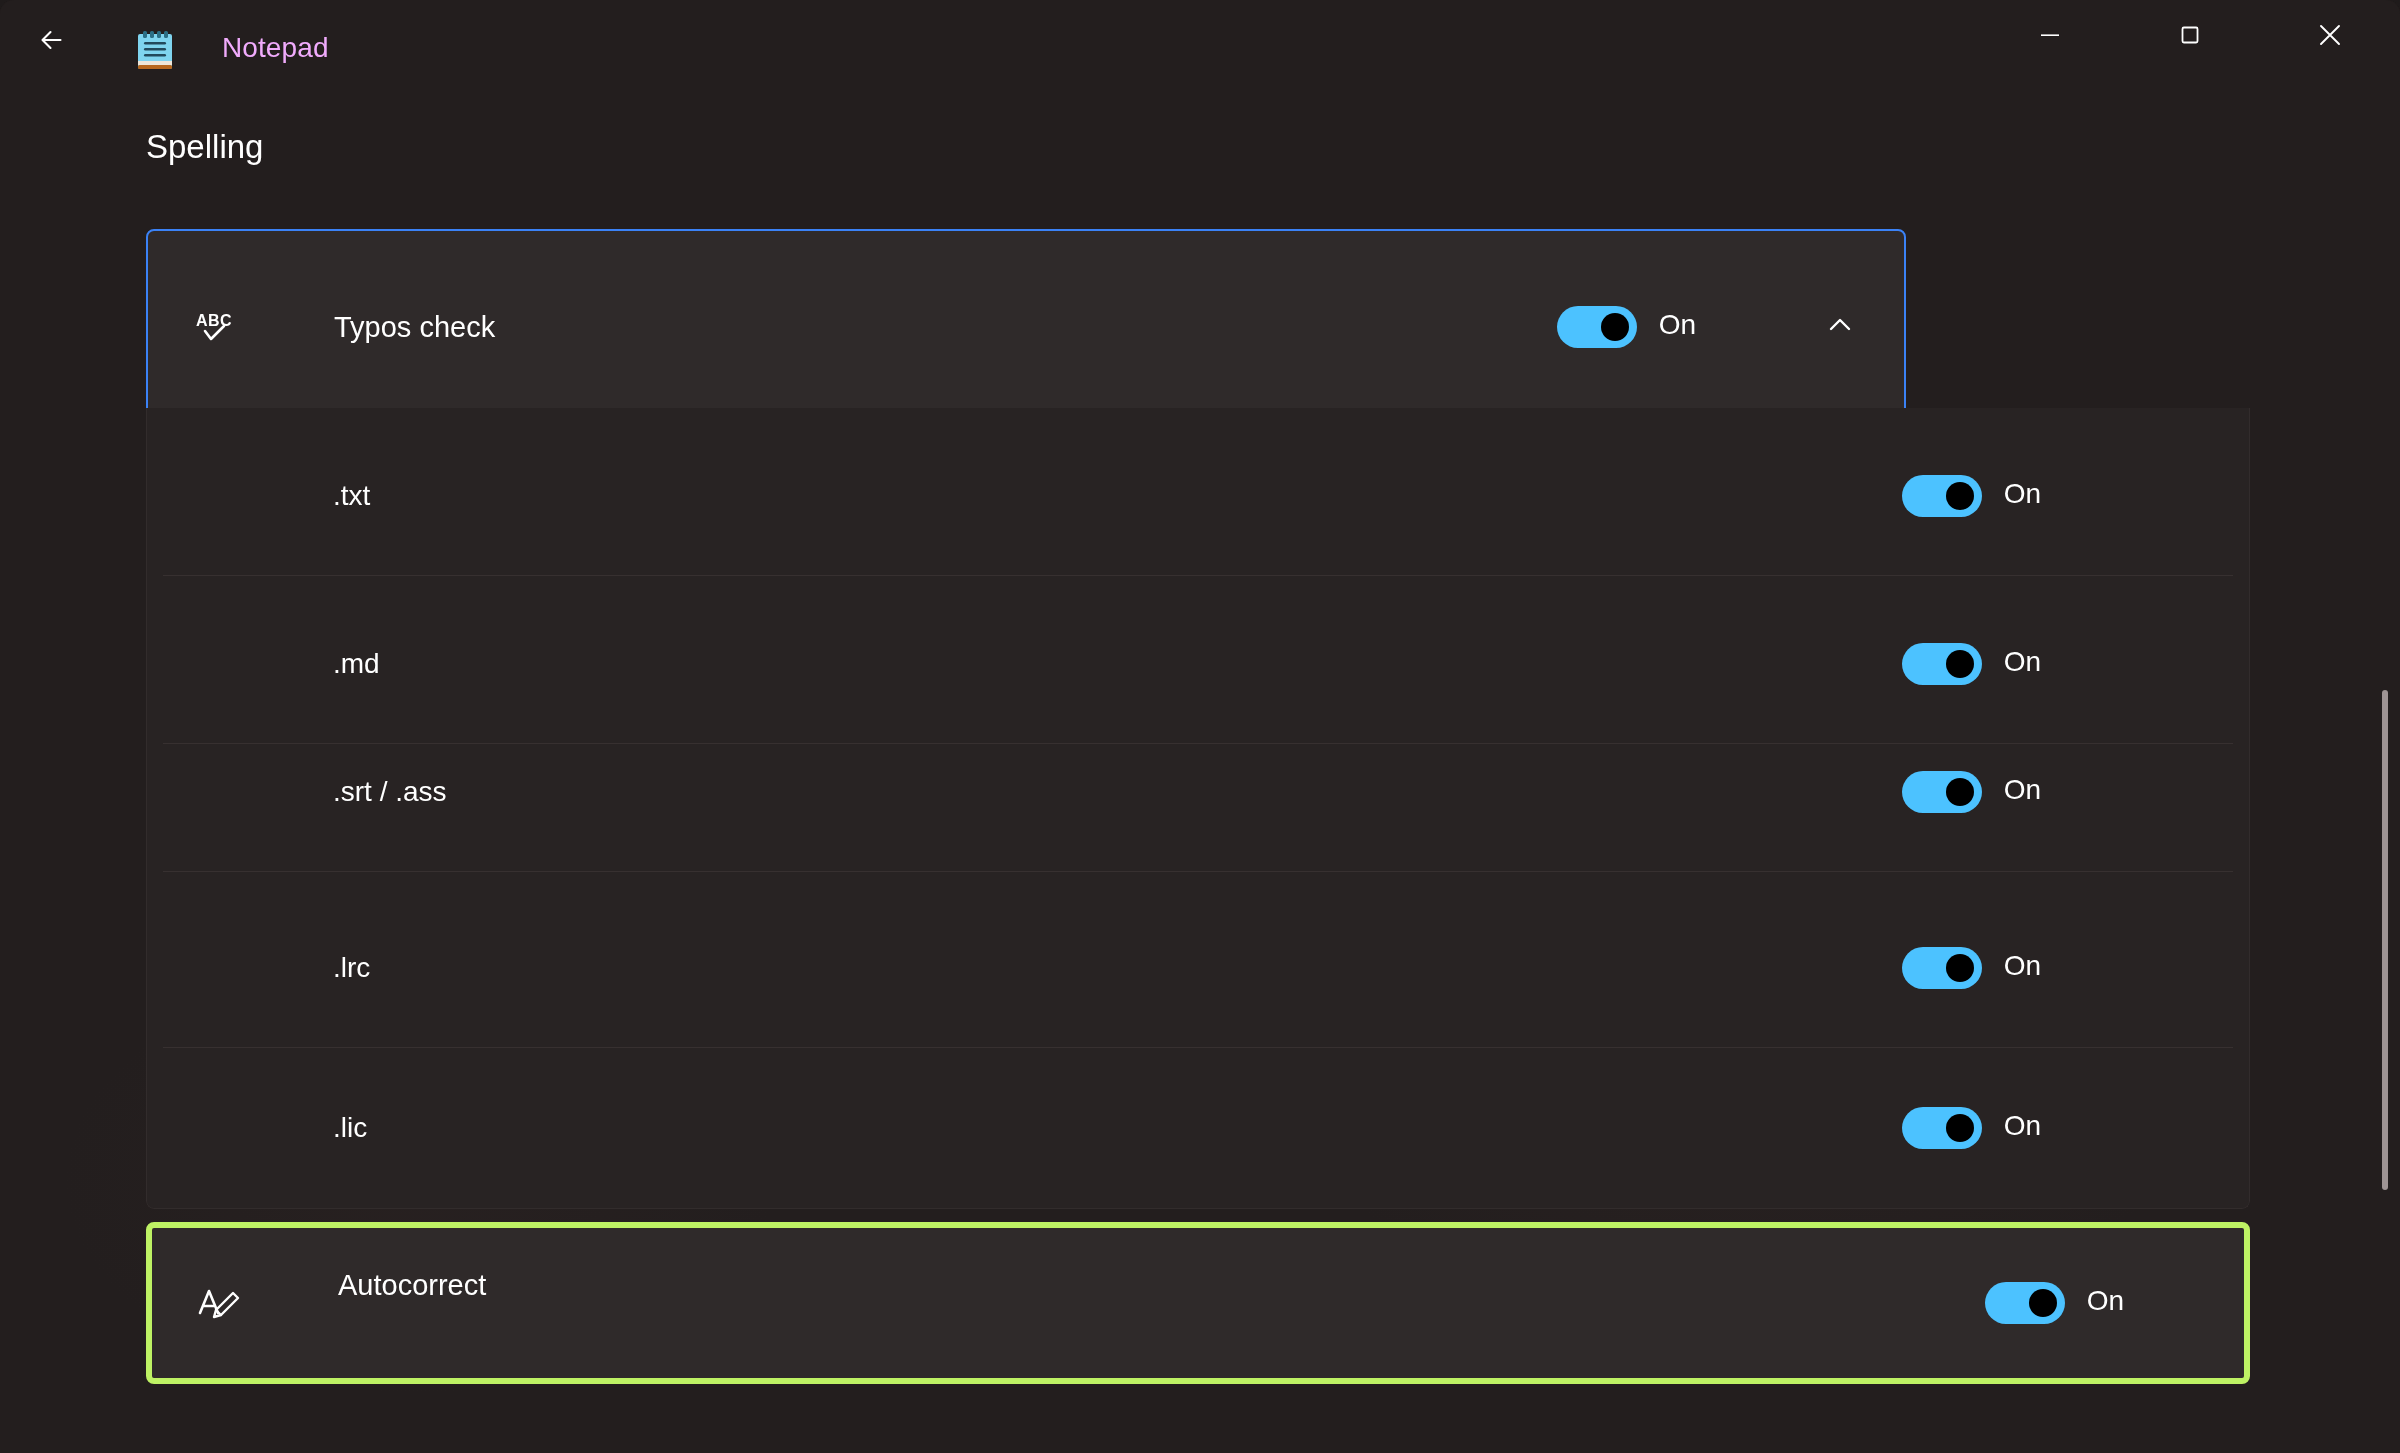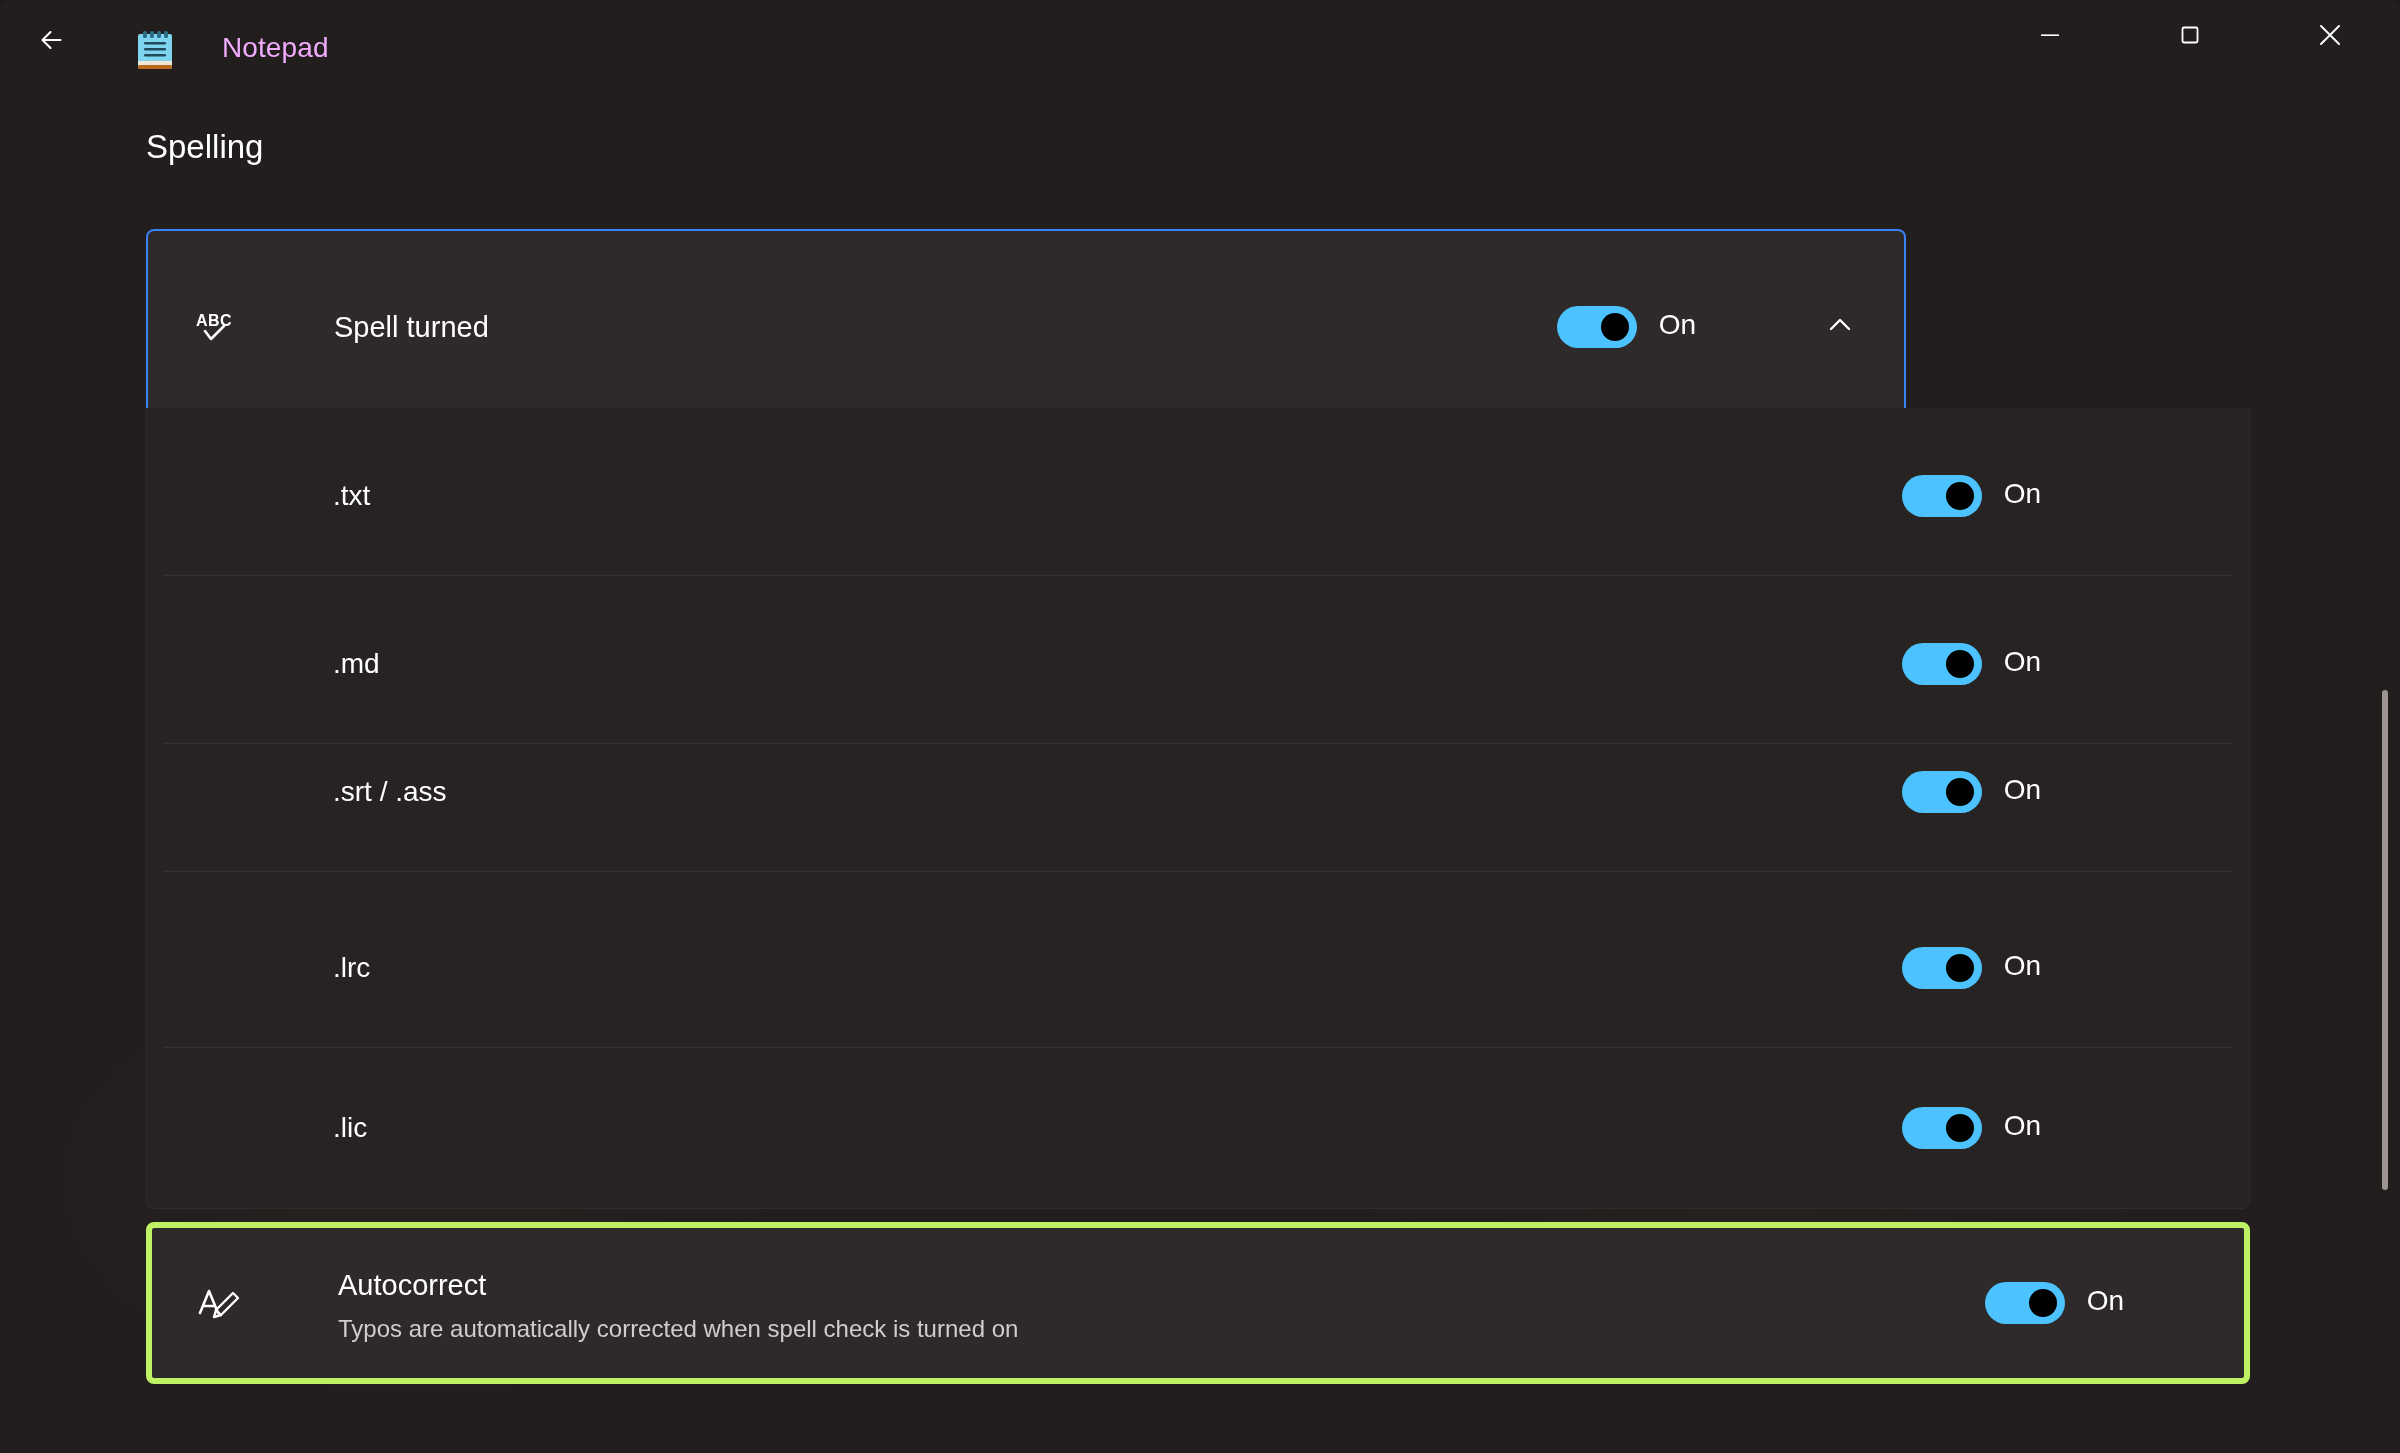--- a/index.html
+++ b/index.html
@@ -341,21 +341,21 @@
     <div class="card" id="card-spellcheck">
 
       <div id="expander-header">
         <span class="row-icon">
           <svg width="46" height="46" viewBox="0 0 46 46">
             <text x="23" y="22" text-anchor="middle" font-family="Liberation Sans, sans-serif" font-size="16" font-weight="700" fill="#ffffff" letter-spacing="0.4">ABC</text>
             <path d="M14 27 L20 35 L33 22" stroke="#ffffff" stroke-width="2.6" fill="none" stroke-linecap="round" stroke-linejoin="round"></path>
           </svg>
         </span>
 
-        <div class="row-label">Spell turned</div>
+        <div class="row-label">Typos check</div>
 
         <div class="toggle-wrap" style="right:208px;">
           <span class="toggle">
             <span class="knob"></span>
           </span>
           <span class="toggle-state">On</span>
         </div>
 
         <div class="chevron-btn">
           <span>
@@ -429,21 +429,20 @@
       <span class="row-icon">
         <svg width="48" height="48" viewBox="0 0 48 48">
           <path d="M6 34 L15 12 L24 34" stroke="#ffffff" stroke-width="2.6" fill="none" stroke-linecap="round" stroke-linejoin="round"></path>
           <path d="M10 27 L20 27" stroke="#ffffff" stroke-width="2.4" stroke-linecap="round"></path>
           <path d="M39 14 L44 19 L27 36 L20 38 L22 31 Z" stroke="#ffffff" stroke-width="2.4" fill="none" stroke-linejoin="round"></path>
           <path d="M22 31 L27 36" stroke="#ffffff" stroke-width="2.2" stroke-linecap="round"></path>
         </svg>
       </span>
 
       <div class="row-title">Autocorrect</div>
-      <div class="row-desc">Typos are automatically corrected when spell check is turned on</div>
 
       <div class="toggle-wrap" style="right:120px;">
         <span class="toggle">
           <span class="knob"></span>
         </span>
         <span class="toggle-state">On</span>
       </div>
     </div>
   </div>
 

